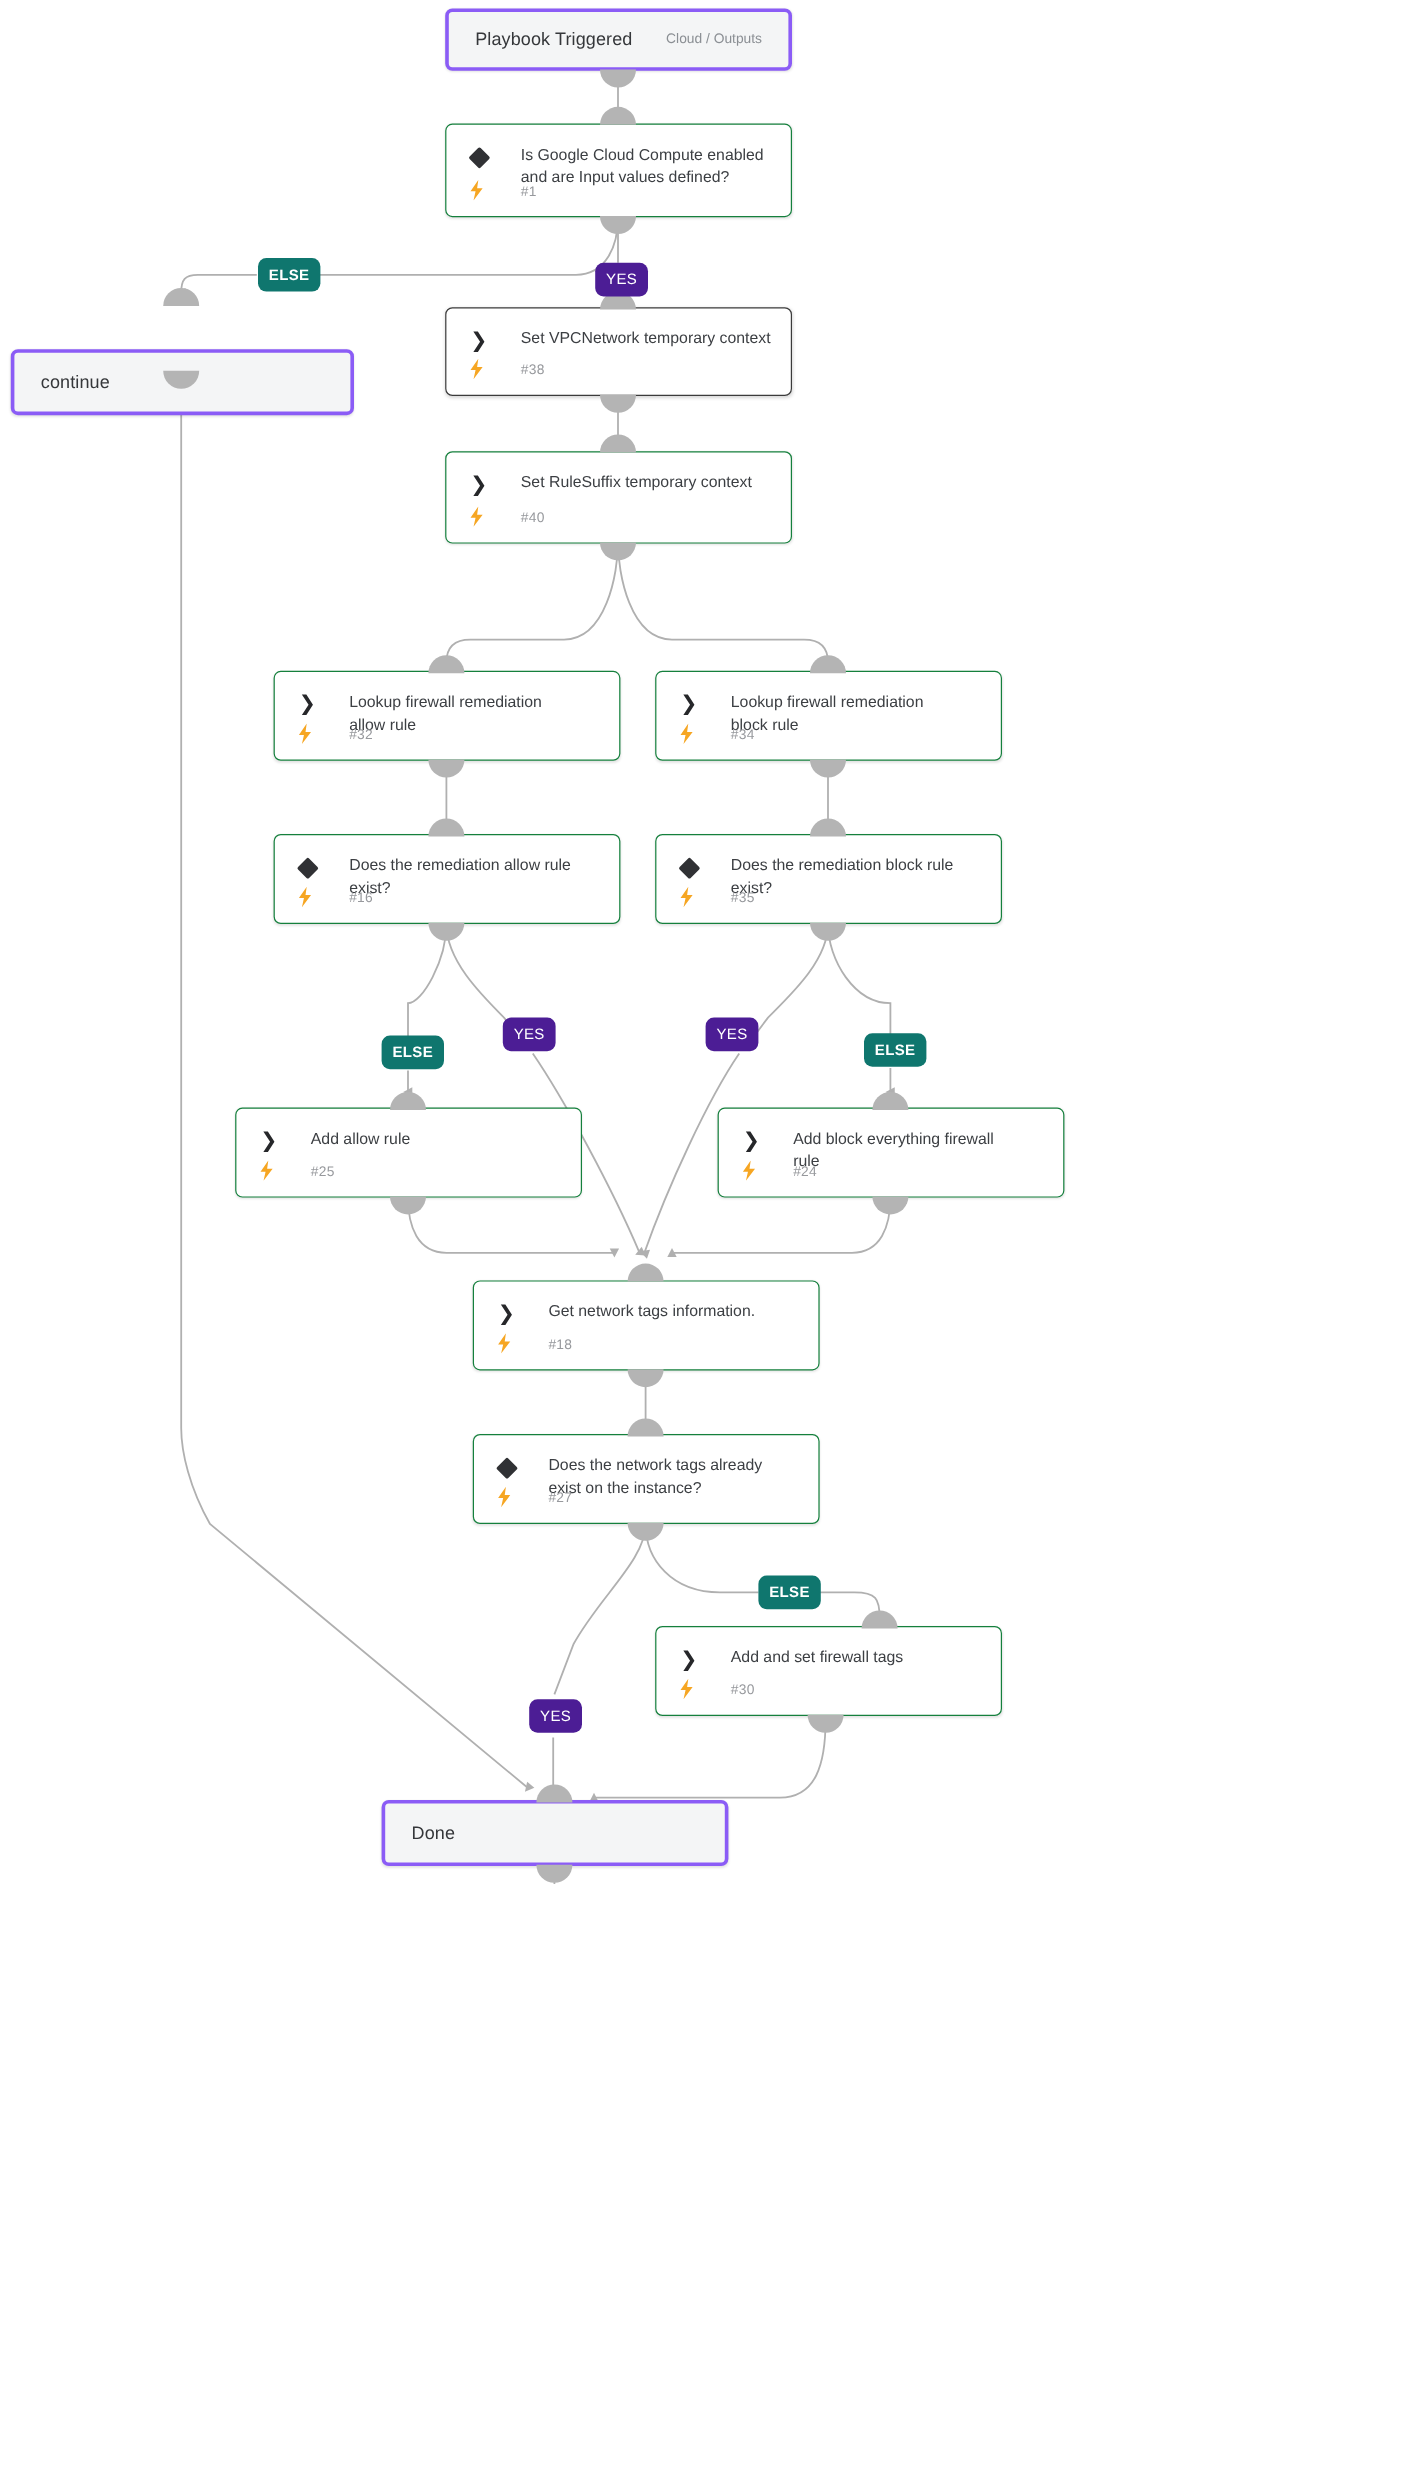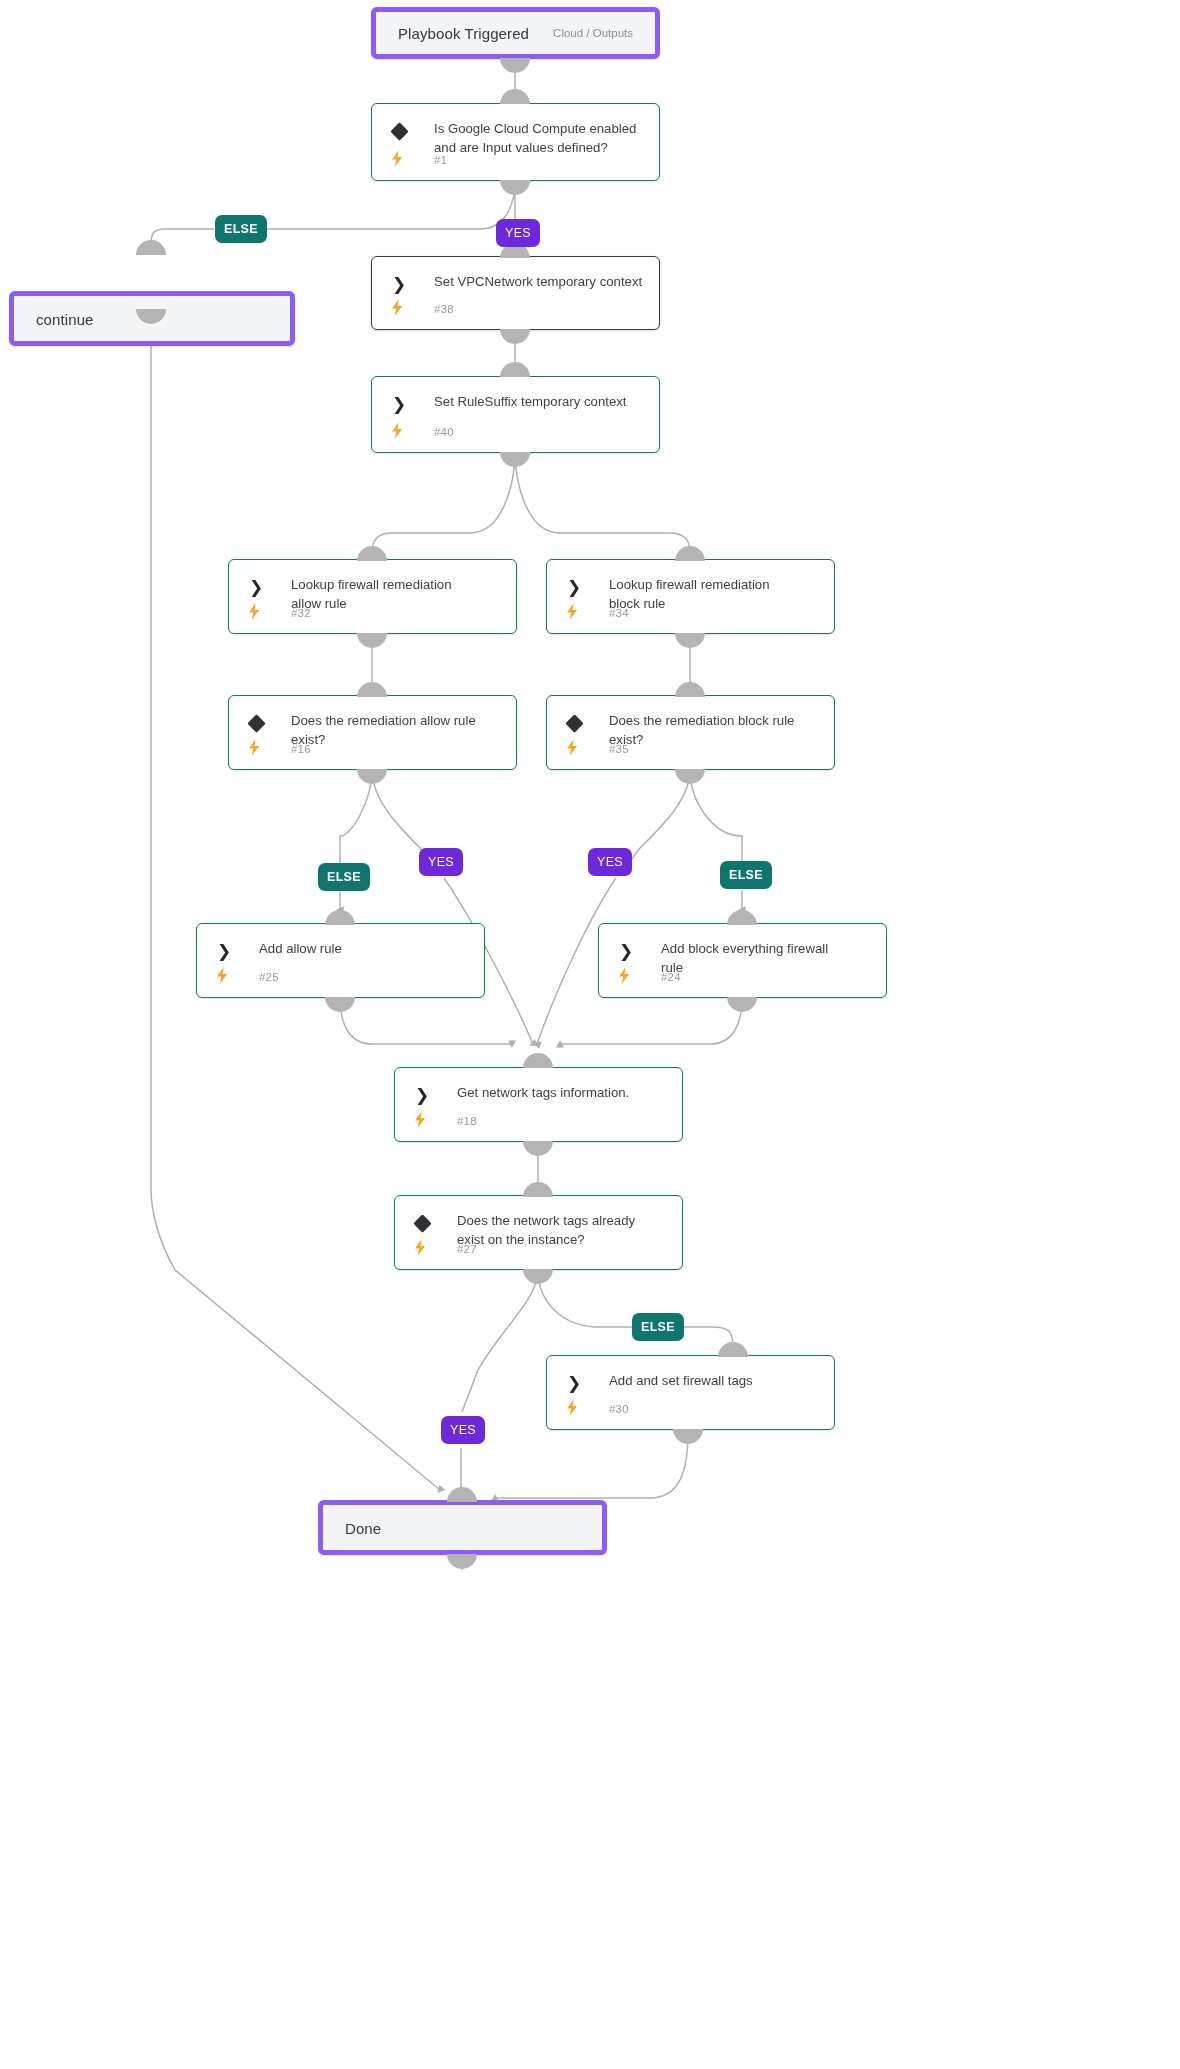--- a/index.html
+++ b/index.html
@@ -30,21 +30,21 @@
     position: absolute;
     box-sizing: border-box;
     background: #ffffff;
     border: 1px solid #15803d;
     border-radius: 6px;
     box-shadow: 0 1px 2px rgba(0,0,0,0.10), 0 0 0 0.5px rgba(0,0,0,0.02);
     z-index: 5;
   }
   .node.terminal {
     background: #f4f5f6;
-    border: 5px solid #8b5cf6;
+    border: 3px solid #8b5cf6;
     text-decoration: underline;
   }
   .node.selected {
     border: 1.6px solid #3b3b3b;
     box-shadow: 0 1px 3px rgba(0,0,0,0.16);
   }
 
   
   .term-inner {
     position: relative;
@@ -150,21 +150,21 @@
     display: flex;
     align-items: center;
     justify-content: center;
     font-size: 12.5px;
     letter-spacing: 0.3px;
     color: #ffffff;
     z-index: 9;
     white-space: nowrap;
   }
   .badge.else { background: #0f766e; font-weight: bold; }
-  .badge.yes  { background: #6d28d9; }
+  .badge.yes  { background: #4c1d95; }
 </style>
 </head>
 <body>
 
 <div id="canvas">
 
   <svg id="edges" viewBox="0 0 1180 2069" xmlns="http://www.w3.org/2000/svg">
     <defs>
       <marker id="arw" markerWidth="9" markerHeight="9" refX="4.5" refY="4.2" orient="auto" markerUnits="userSpaceOnUse">
         <path d="M0.6,0.6 L8.4,0.6 L4.5,8.2 Z" fill="#b0b0b0"></path>

